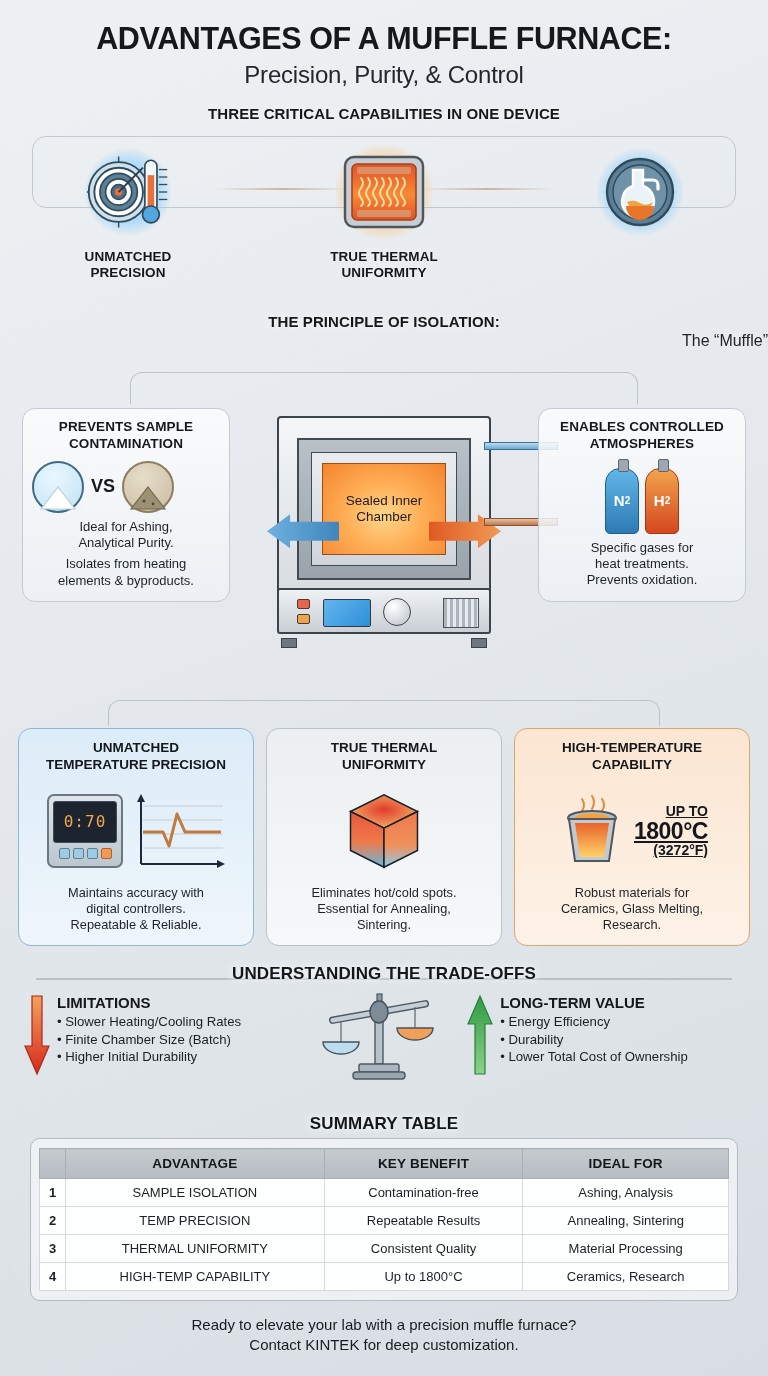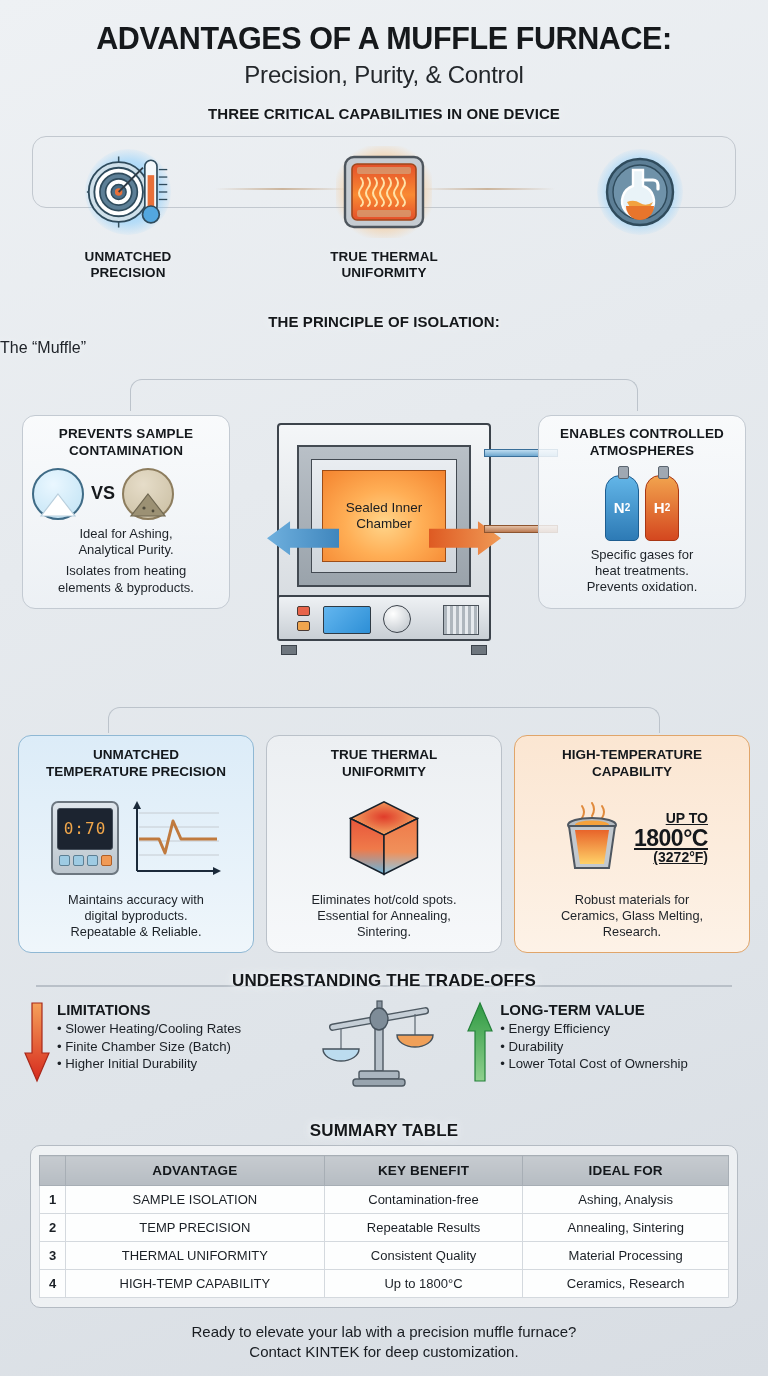--- a/index.html
+++ b/index.html
@@ -27,21 +27,21 @@
   
   .sec-head {
     position:relative; text-align:center;
     font-size:15px; font-weight:bold; letter-spacing:0.1px;
     color:#15181b; z-index:5;
   }
   .sec-head span.t {
     background:transparent; padding:0 10px; display:inline-block;
     text-shadow:0 0 6px #eef1f4, 0 0 12px #eef1f4, 0 0 4px #eef1f4;
   }
-  .sec-sub { text-align:left; font-size:16px; color:#20242a; margin-top:9px;
+  .sec-sub { text-align:right; font-size:16px; color:#20242a; margin-top:2px;
              text-shadow:0 0 6px #eef1f4,0 0 10px #eef1f4; }
 
   
   .caps-wrap { position:relative; height:185px; margin-top:6px; }
   .caps-frame {
     position:absolute; left:32px; right:32px; top:8px; height:72px;
     border:1.4px solid #c2c8cf; border-radius:14px;
   }
   .caps-row {
     position:absolute; top:16px; left:0; right:0; display:flex;
@@ -170,21 +170,21 @@
   }
   .p-row { position:absolute; top:44px; left:18px; right:18px; display:flex; gap:12px; }
   .p-card { flex:1; border-radius:13px; border:1.6px solid #c3cad2; padding:11px 8px 12px; text-align:center; }
   .p-card.blue { background:linear-gradient(180deg,#dcecf8,#eff6fb); border-color:#8fb8d4; }
   .p-card.gray { background:linear-gradient(180deg,#eceff2,#f6f8fa); border-color:#bac1c9; }
   .p-card.orange { background:linear-gradient(180deg,#fbe6d2,#fdf2e7); border-color:#e0a56a; }
   .p-card h3 { font-size:13.5px; font-weight:bold; line-height:1.2; color:#14181c; }
   .p-card .art { height:108px; display:flex; align-items:center; justify-content:center; gap:6px; margin-top:4px; }
   .p-card p { font-size:12.8px; line-height:1.26; color:#1d2228; }
 
-  .ctrl { width:68px; height:74px; background:linear-gradient(180deg,#dfe6ec,#bcc6ce);
+  .ctrl { width:76px; height:74px; background:linear-gradient(180deg,#dfe6ec,#bcc6ce);
           border:2px solid #6d7780; border-radius:7px; padding:5px 4px; }
   .ctrl-scr { height:42px; background:#1c2430; border:1.2px solid #424c58; border-radius:3px;
               display:flex; align-items:center; justify-content:center;
               font-family:"DejaVu Sans Mono", monospace; font-size:16px; color:#f0a64a; letter-spacing:1px; }
   .ctrl-btns { display:flex; gap:3px; margin-top:5px; justify-content:center; }
   .ctrl-btns i { width:11px; height:11px; background:#9ecbe3; border:1px solid #5d7f93; border-radius:2px; display:block; }
   .ctrl-btns i:last-child { background:#f09a56; border-color:#b06028; }
   .graph { width:96px; height:78px; position:relative; }
   .cube { width:82px; height:80px; }
   .crucible { width:72px; height:72px; }
@@ -449,21 +449,21 @@
             </g>
             <line x1="12" y1="4" x2="12" y2="72" stroke="#1b2a3a" stroke-width="2"></line>
             <polygon points="12,2 8,10 16,10" fill="#1b2a3a"></polygon>
             <line x1="12" y1="72" x2="94" y2="72" stroke="#1b2a3a" stroke-width="2"></line>
             <polygon points="96,72 88,68 88,76" fill="#1b2a3a"></polygon>
             <path d="M14 40 H34 L40 54 L48 22 L56 40 H92" fill="none" stroke="#c07a3e" stroke-width="3" stroke-linejoin="round"></path>
           </svg>
         </div>
         <p>
           <span>Maintains accuracy with</span><br>
-          <span>digital byproducts.</span><br>
+          <span>digital controllers.</span><br>
           <span>Repeatable &amp; Reliable.</span>
         </p>
       </div>
 
       <div class="p-card gray">
         <h3>
           <span>TRUE THERMAL</span><br>
           <span>UNIFORMITY</span>
         </h3>
         <div class="art">

